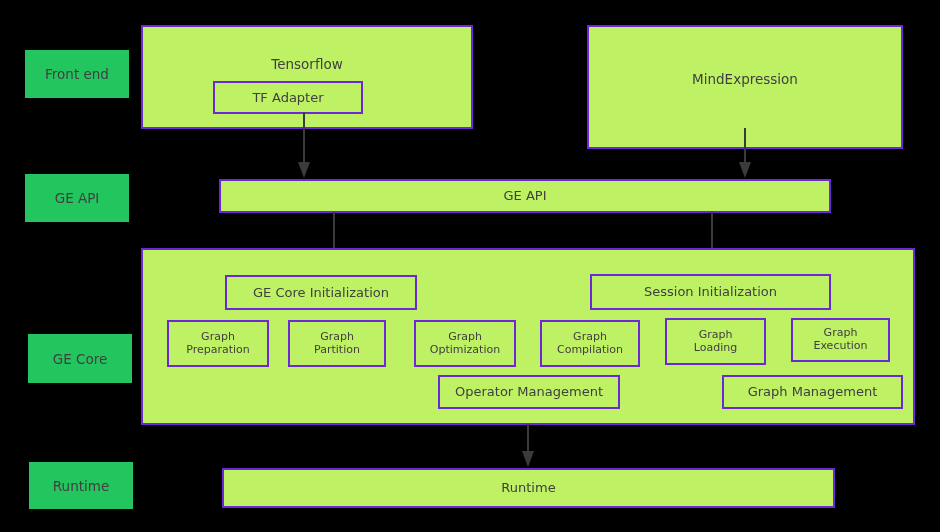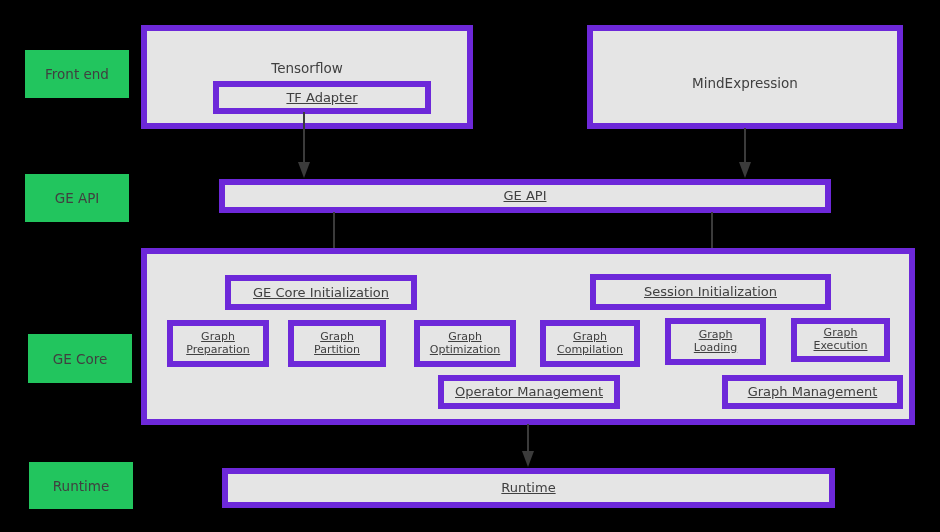--- a/index.html
+++ b/index.html
@@ -10,31 +10,30 @@
   #canvas {
     position: relative;
     width: 940px;
     height: 532px;
     background: #000000;
     font-family: "DejaVu Sans", sans-serif;
     overflow: hidden;
   }
   .box {
     position: absolute;
-    background: #e5e5e5;
-    border: 6px solid #6d28d9;
+    background: #bef264;
+    border: 2px solid #6d28d9;
     box-sizing: border-box;
     display: flex;
     align-items: center;
     justify-content: center;
     text-align: center;
     color: #404040;
     line-height: 1.18;
     white-space: pre-line;
-    text-decoration: underline;
   }
   .plain {
     position: absolute;
     background: #22c55e;
     border: none;
     box-sizing: border-box;
     display: flex;
     align-items: center;
     justify-content: center;
     text-align: center;
@@ -78,25 +77,25 @@
   </div>
 
   <div class="plain label-box" style="left:29px; top:462px; width:104px; height:47px;">
     <span>Runtime</span>
   </div>
 
   <div class="box group-box" style="left:141px; top:25px; width:332px; height:104px;">
     <span class="group-title" style="top:30px;">Tensorflow</span>
   </div>
 
-  <div class="box leaf" style="left:213px; top:81px; width:218px; height:33px; font-size:13px;">
+  <div class="box leaf" style="left:213px; top:81px; width:150px; height:33px; font-size:13px;">
     <span>TF Adapter</span>
   </div>
 
-  <div class="box group-box" style="left:587px; top:25px; width:316px; height:104px;">
+  <div class="box group-box" style="left:587px; top:25px; width:316px; height:124px;">
     <span class="group-title" style="top:45px;">MindExpression</span>
   </div>
 
   <div class="arrow" style="left:296px; top:112px; width:16px; height:68px;">
     <svg width="16" height="68" viewBox="0 0 16 68">
       <line x1="8" y1="0" x2="8" y2="56" stroke="#3b3b3b" stroke-width="2"></line>
       <polygon points="8,66 2,50 14,50" fill="#3b3b3b"></polygon>
     </svg>
   </div>
 

